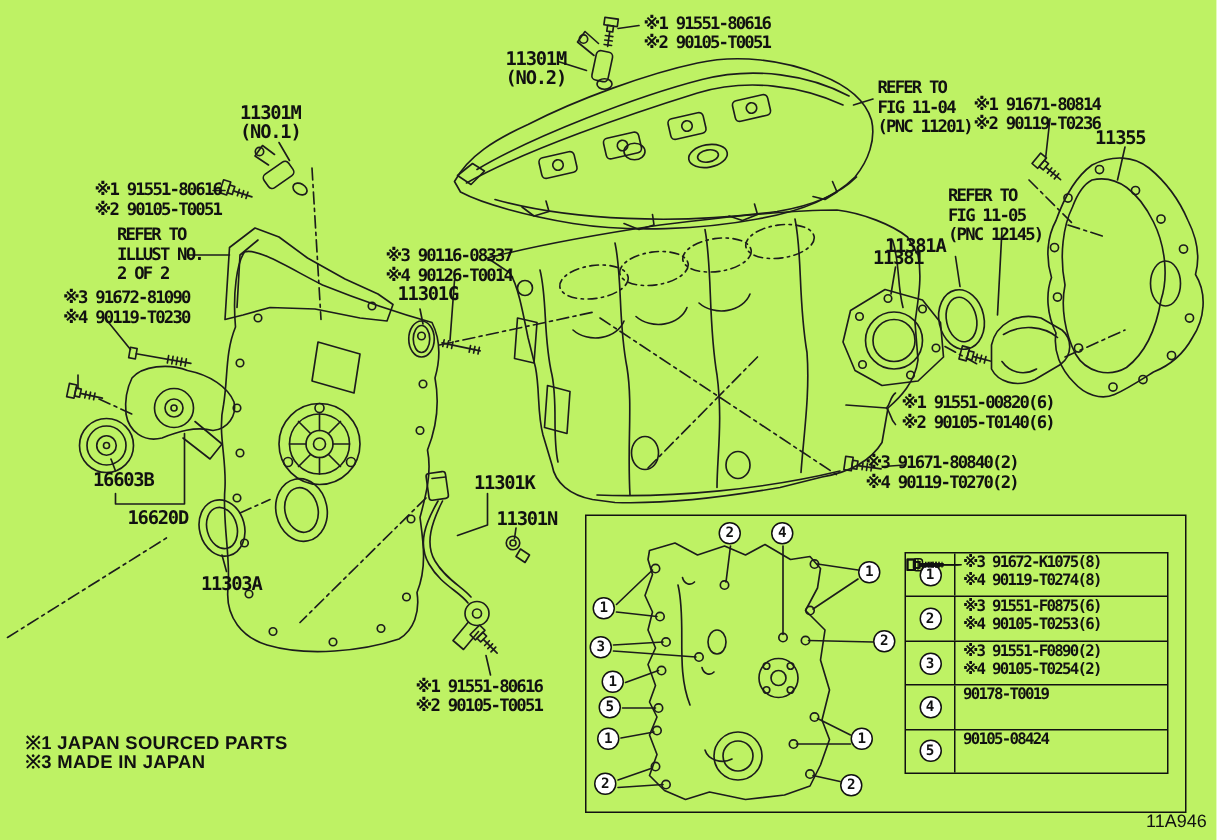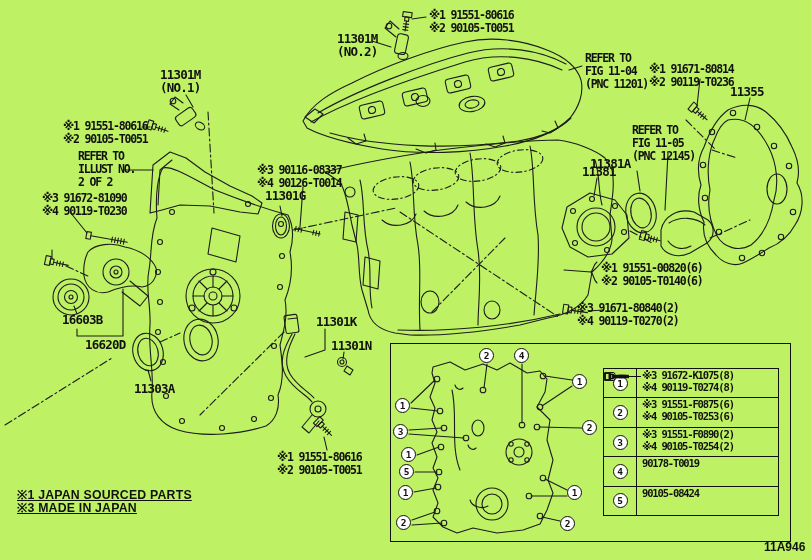--- a/index.html
+++ b/index.html
@@ -19,23 +19,23 @@
   .trow{flex:1;display:flex;border-bottom:1.4px solid #111;min-height:0;}
   .trow:last-child{border-bottom:none;}
   .tnum{width:32px;border-right:1.4px solid #111;display:flex;align-items:center;justify-content:center;}
   .tcontent{flex:1;display:flex;padding-left:5px;}
   .tlines{font-weight:bold;font-size:10.5px;line-height:12px;letter-spacing:-1.15px;white-space:nowrap;}
   .co{display:inline-flex;width:15px;height:15px;border:1.3px solid #111;border-radius:50%;
       align-items:center;justify-content:center;font-weight:bold;font-size:9.5px;
       letter-spacing:0;box-sizing:border-box;background:#fff;}
   .co.abs{position:absolute;}
   .legend{position:absolute;left:17px;top:489px;font-family:"Liberation Sans",sans-serif;
-      font-weight:bold;font-size:12.3px;line-height:12.9px;letter-spacing:0.2px;text-decoration:underline;}
+      font-weight:bold;font-size:12.3px;line-height:12.9px;letter-spacing:0.2px;}
   .figcode{position:absolute;left:764px;top:540px;font-family:"Liberation Sans",sans-serif;
-      font-weight:bold;font-size:12px;}
+      font-weight:normal;font-size:12px;}
   .boltglyph{flex:0 0 auto;}
 </style>
 </head>
 <body>
 
 <div class="stage">
 
 <svg class="art" width="811" height="560" viewBox="0 0 811 560">
 
   <g>

